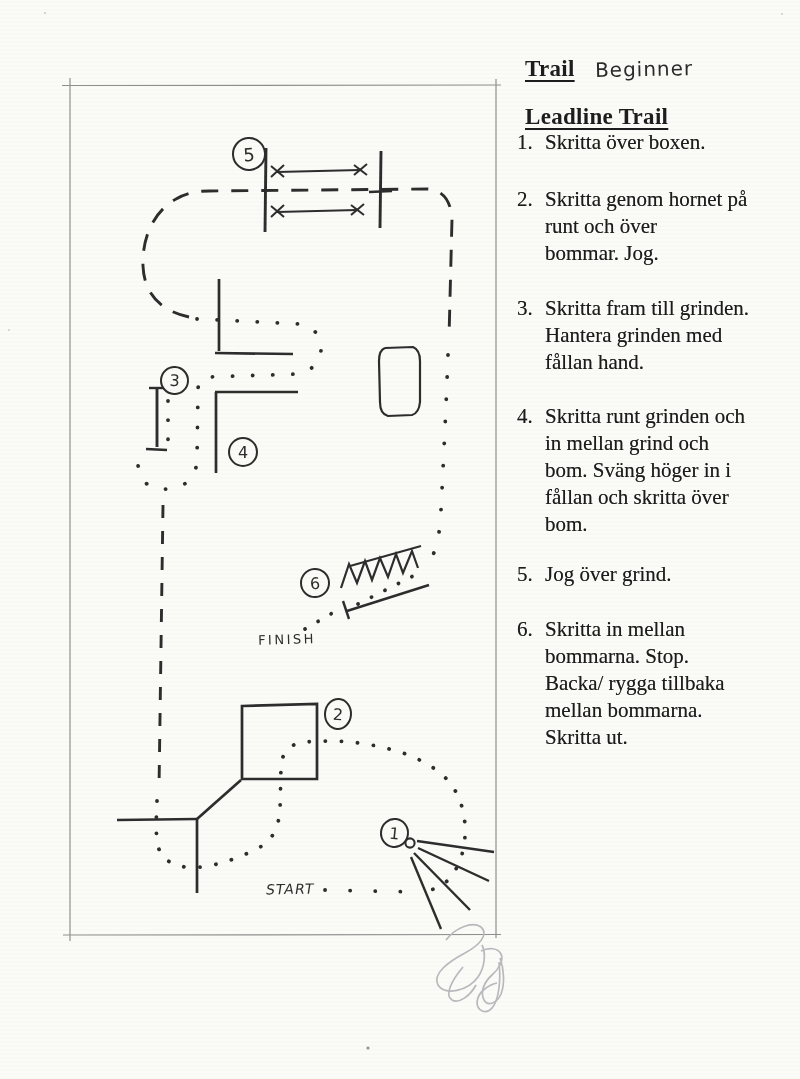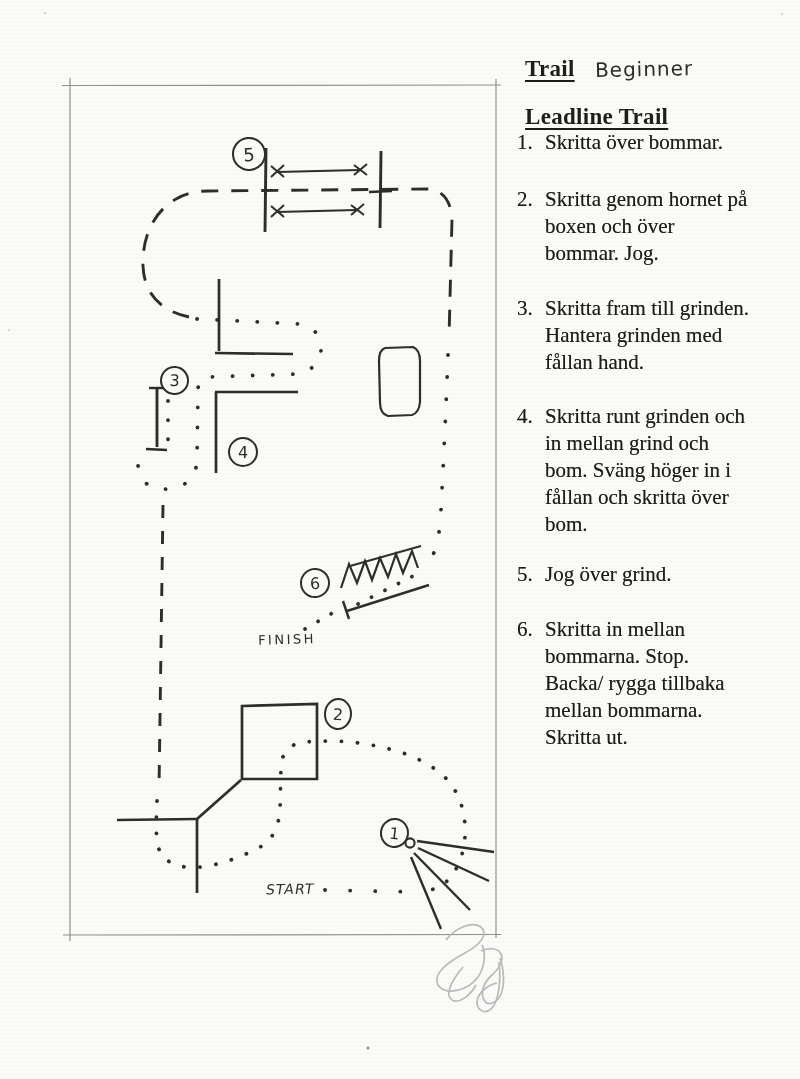--- a/index.html
+++ b/index.html
@@ -167,26 +167,26 @@
   <div>
     <span class="title-typed">Trail</span><span class="title-hand">Beginner</span>
   </div>
   <div class="title-line2">
     <span class="title-typed">Leadline Trail</span>
   </div>
 </div>
 
 <div class="instr" style="top:129px;">
   <span class="num">1.</span>
-  <span class="body">Skritta över bommar.</span>
+  <span class="body">Skritta över boxen.</span>
 </div>
 <div class="instr" style="top:186px;">
   <span class="num">2.</span>
   <span class="body">Skritta genom hornet på
-boxen och över
+runt och över
 bommar. Jog.</span>
 </div>
 <div class="instr" style="top:295px;">
   <span class="num">3.</span>
   <span class="body">Skritta fram till grinden.
 Hantera grinden med
 fållan hand.</span>
 </div>
 <div class="instr" style="top:403px;">
   <span class="num">4.</span>

